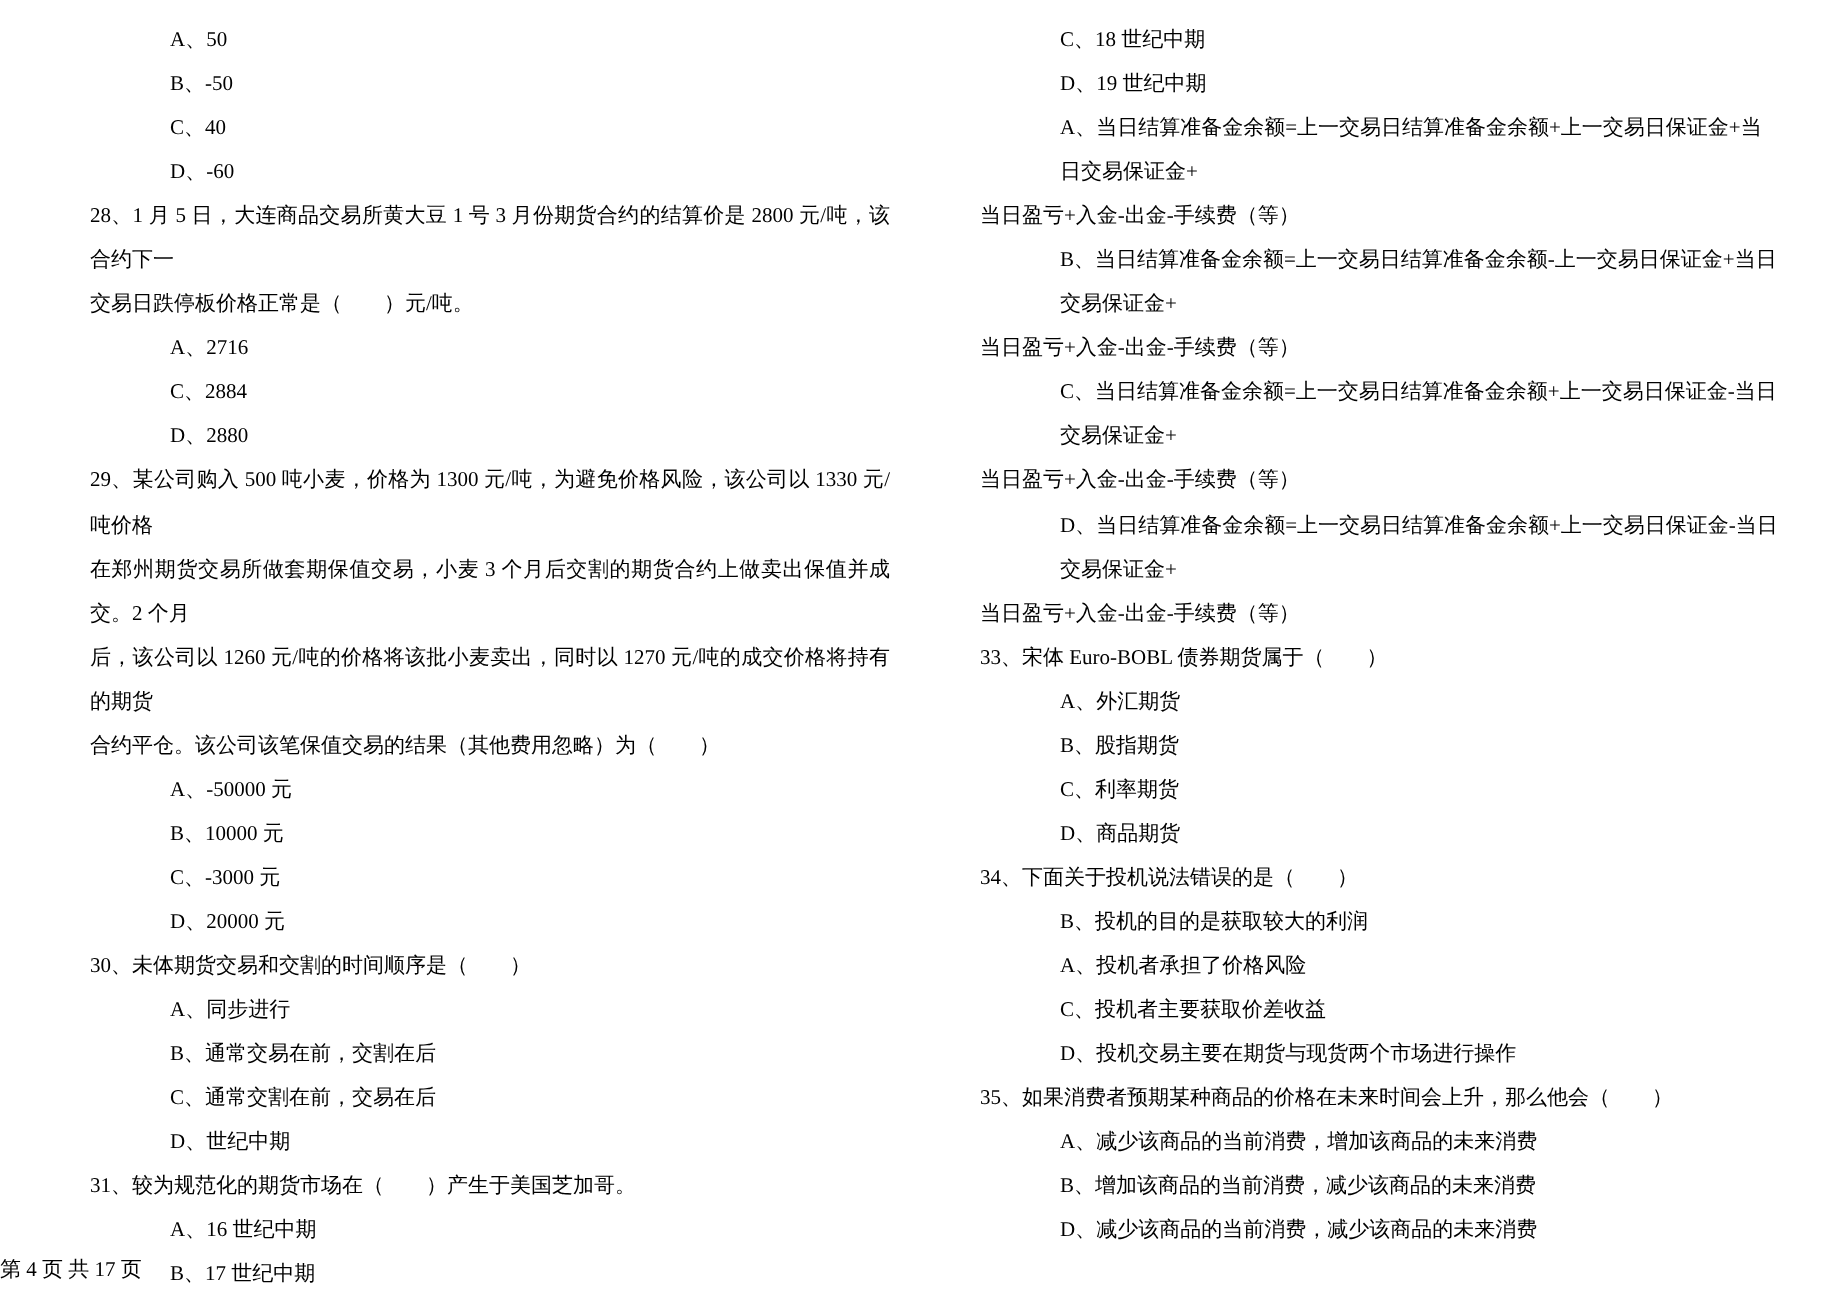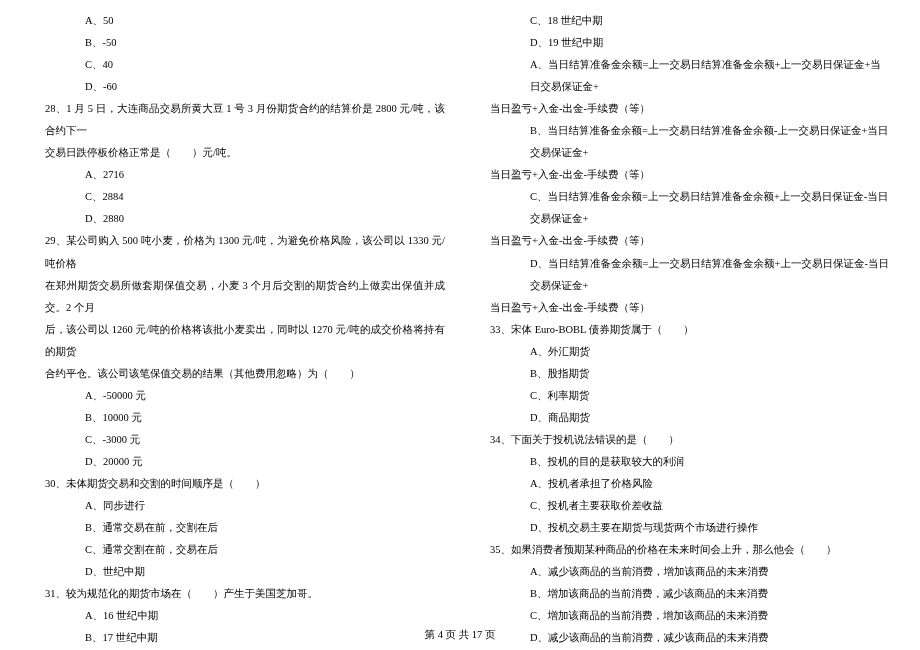--- a/index.html
+++ b/index.html
@@ -40,21 +40,20 @@
     }
     .q-continue {
       padding-left: 15px;
       text-align: justify;
     }
     .footer {
       position: absolute;
       bottom: 8px;
       left: 0;
       right: 0;
-      text-align: center;
       font-size: 10.5px;
     }
   </style>
 </head>
 <body>
 
 <div class="page">
   <div class="column col-left">
     <div class="option">A、50</div>
     <div class="option">B、-50</div>
@@ -108,18 +107,17 @@
 
     <div class="question">34、下面关于投机说法错误的是（　　）</div>
     <div class="option">B、投机的目的是获取较大的利润</div>
     <div class="option">A、投机者承担了价格风险</div>
     <div class="option">C、投机者主要获取价差收益</div>
     <div class="option">D、投机交易主要在期货与现货两个市场进行操作</div>
 
     <div class="question">35、如果消费者预期某种商品的价格在未来时间会上升，那么他会（　　）</div>
     <div class="option">A、减少该商品的当前消费，增加该商品的未来消费</div>
     <div class="option">B、增加该商品的当前消费，减少该商品的未来消费</div>
-    <div class="option">C、增加该商品的当前消费，增加该商品的未来消费</div>
     <div class="option">D、减少该商品的当前消费，减少该商品的未来消费</div>
   </div>
 </div>
 
 <div class="footer">第 4 页 共 17 页</div>
 
 </body></html>

